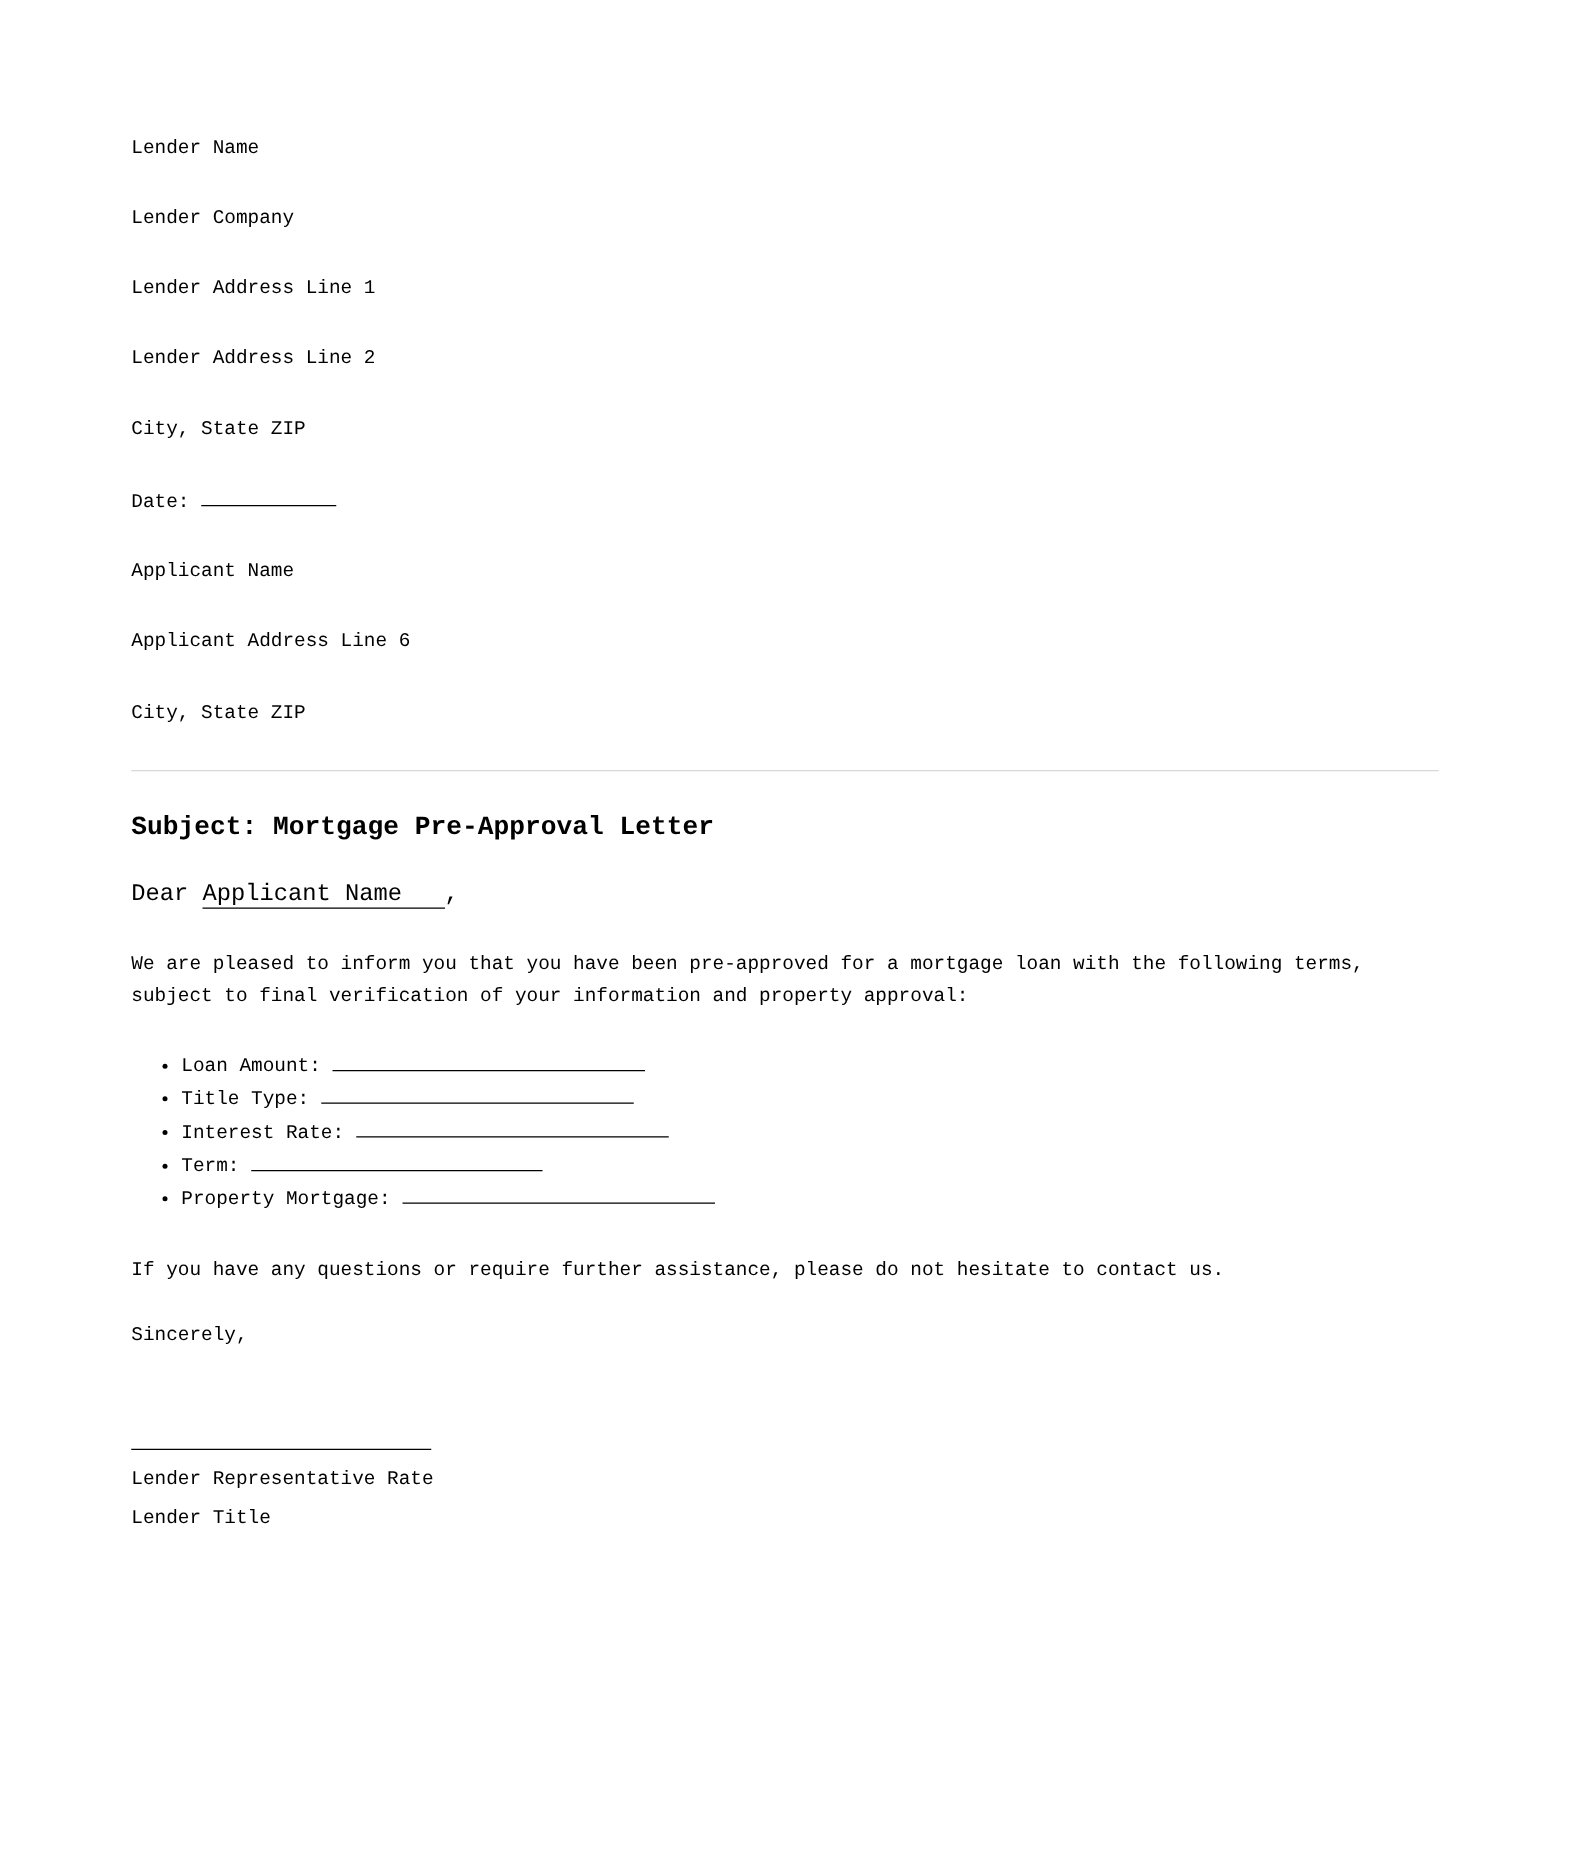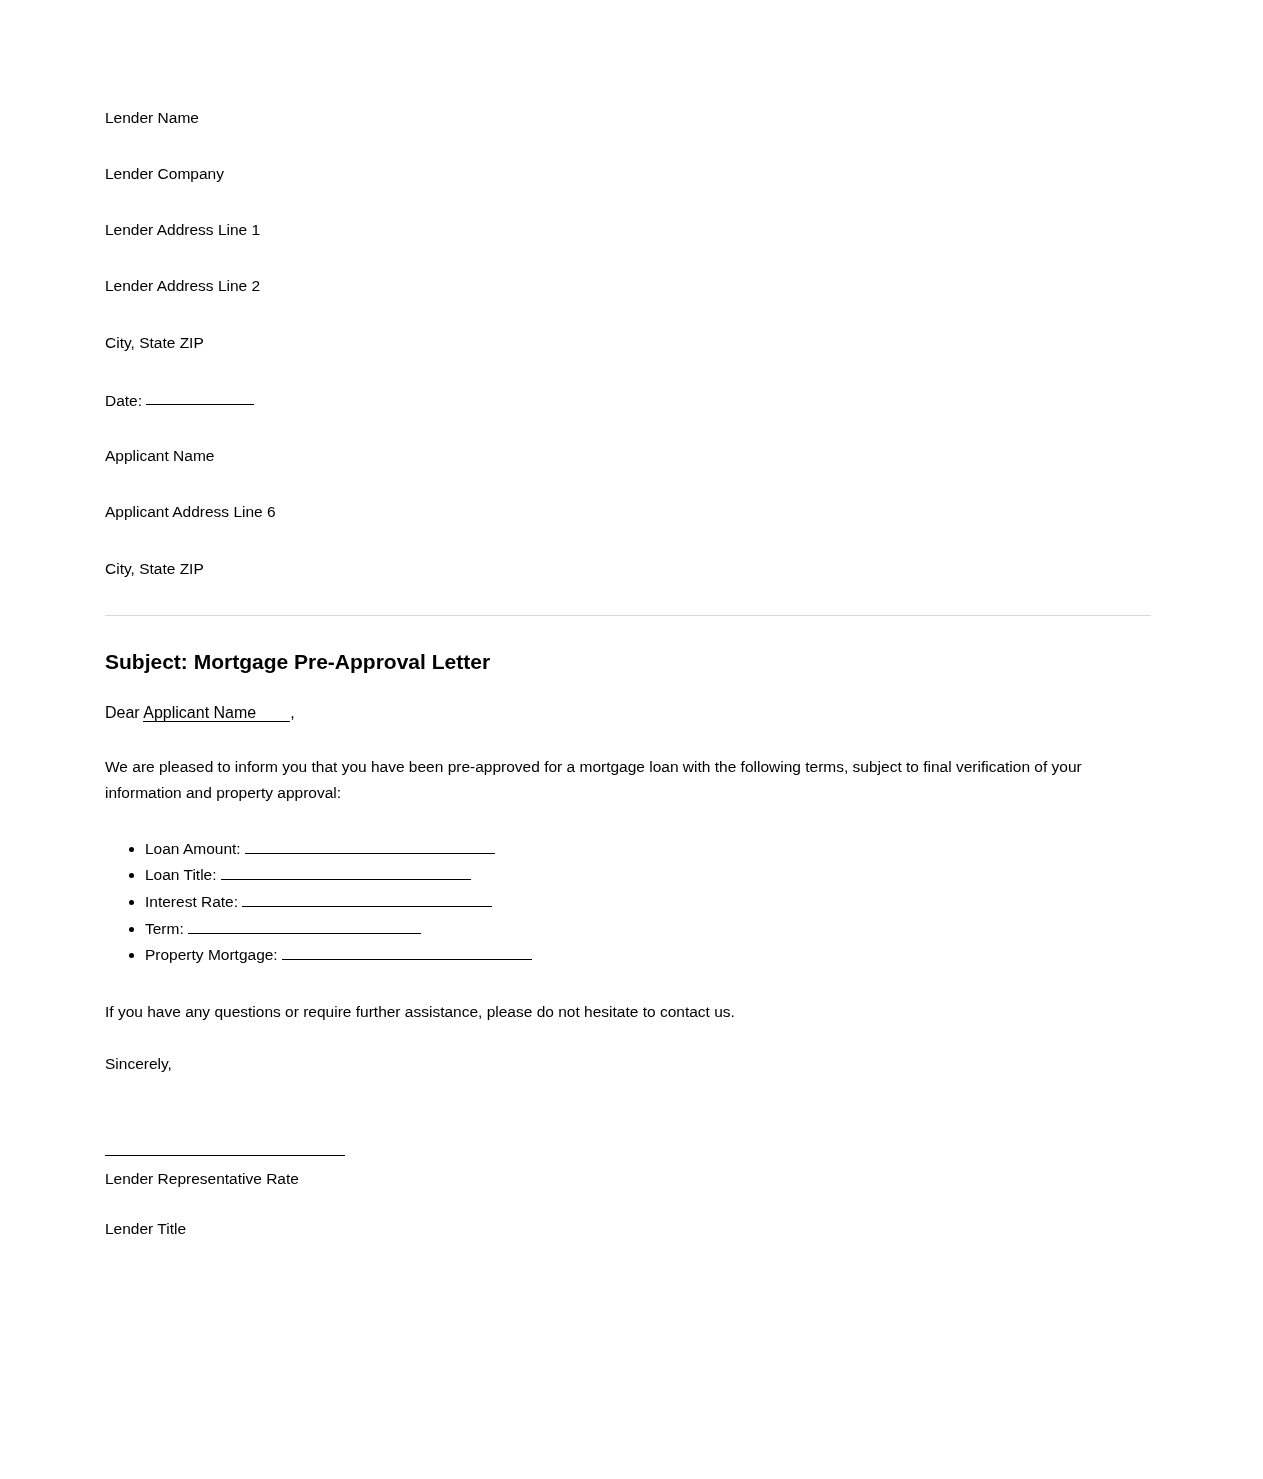--- a/index.html
+++ b/index.html
@@ -14,20 +14,21 @@
     color: #000000;
     -webkit-font-smoothing: antialiased;
   }
   .page {
     position: relative;
     width: 1256px;
     min-height: 1479px;
     box-sizing: border-box;
     padding: 108px 105px 0 105px;
     overflow: hidden;
+    font-family: Liberation Mono, monospace;
   }
   .letterhead p,
   .recipient p {
     font-size: 15.5px;
     line-height: 1.3;
     margin: 0 0 36px 0;
   }
   .letterhead {
     margin-bottom: 0;
   }
@@ -48,21 +49,21 @@
     border: none;
     border-top: 1px solid #d8d8d8;
     margin: 8px 0 34px 0;
   }
   .subject {
     font-size: 21px;
     font-weight: bold;
     margin: 0 0 30px 0;
   }
   .salutation {
-    font-size: 16px;
+    font-size: 19px;
     margin: 0 0 32px 0;
   }
   .salutation .underlined {
     border-bottom: 1px solid #000;
     padding-right: 34px;
   }
   .body-para {
     font-size: 15.5px;
     line-height: 1.68;
     margin: 0 0 30px 0;
@@ -89,21 +90,21 @@
     width: 240px;
     border-bottom: 1px solid #000;
     margin-bottom: 11px;
   }
   .sig-name, .sig-title {
     font-size: 15.5px;
     line-height: 1.55;
     margin: 0;
   }
   .sig-title {
-    margin-top: 26px;
+    margin-top: 7px;
   }
 </style>
 </head>
 <body>
 
 <div class="page">
 
   <div class="letterhead">
     <p>Lender Name</p>
     <p>Lender Company</p>
@@ -122,21 +123,21 @@
   <hr class="divider">
 
   <p class="subject">Subject: Mortgage Pre-Approval Letter</p>
 
   <p class="salutation"><span>Dear</span> <span class="underlined">Applicant Name</span><span>,</span></p>
 
   <p class="body-para">We are pleased to inform you that you have been pre-approved for a mortgage loan with the following terms, subject to final verification of your information and property approval:</p>
 
   <ul class="terms">
     <li><span>Loan Amount:</span> <span class="blank blank-field"></span></li>
-    <li><span>Loan Title:</span> <span class="blank blank-field"></span></li>
+    <li><span>Title Type:</span> <span class="blank blank-field"></span></li>
     <li><span>Interest Rate:</span> <span class="blank blank-field"></span></li>
     <li><span>Term:</span> <span class="blank blank-field-short"></span></li>
     <li><span>Property Mortgage:</span> <span class="blank blank-field"></span></li>
   </ul>
 
 
   <p class="body-para">If you have any questions or require further assistance, please do not hesitate to contact us.</p>
 
   <p class="closing">Sincerely,</p>
 

